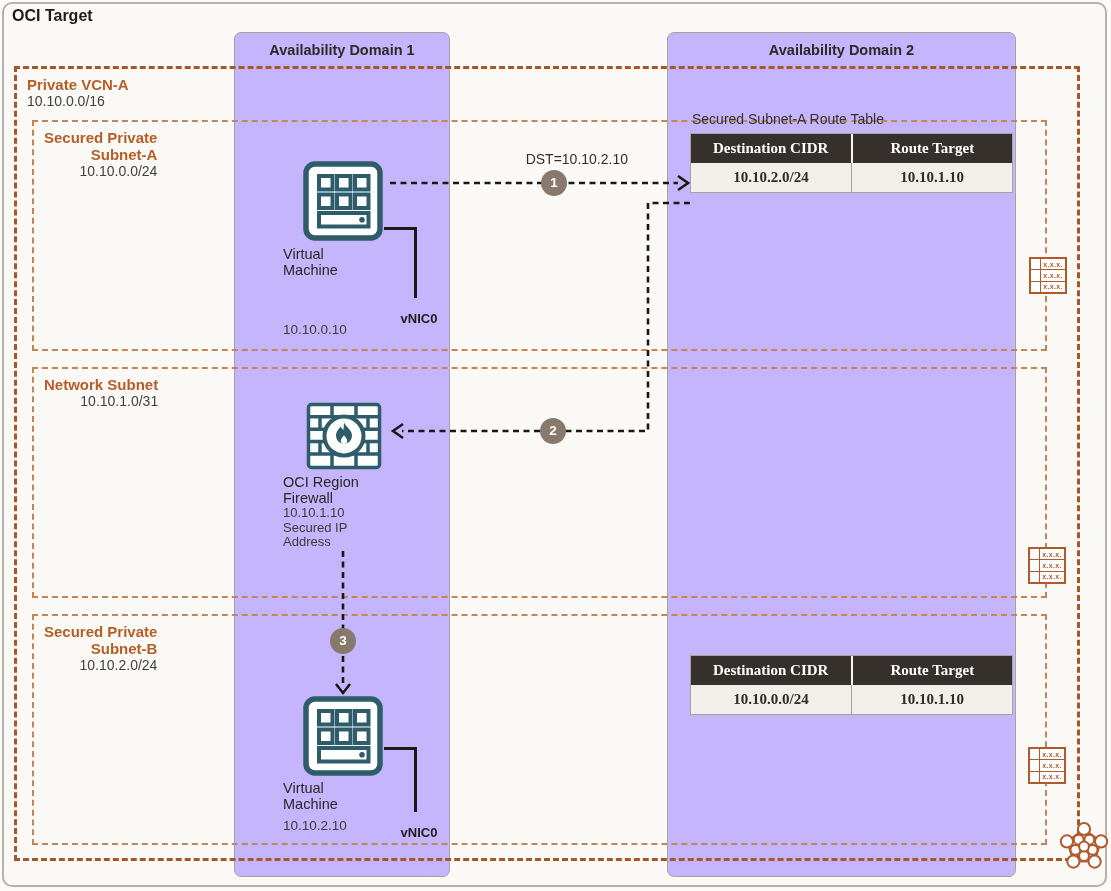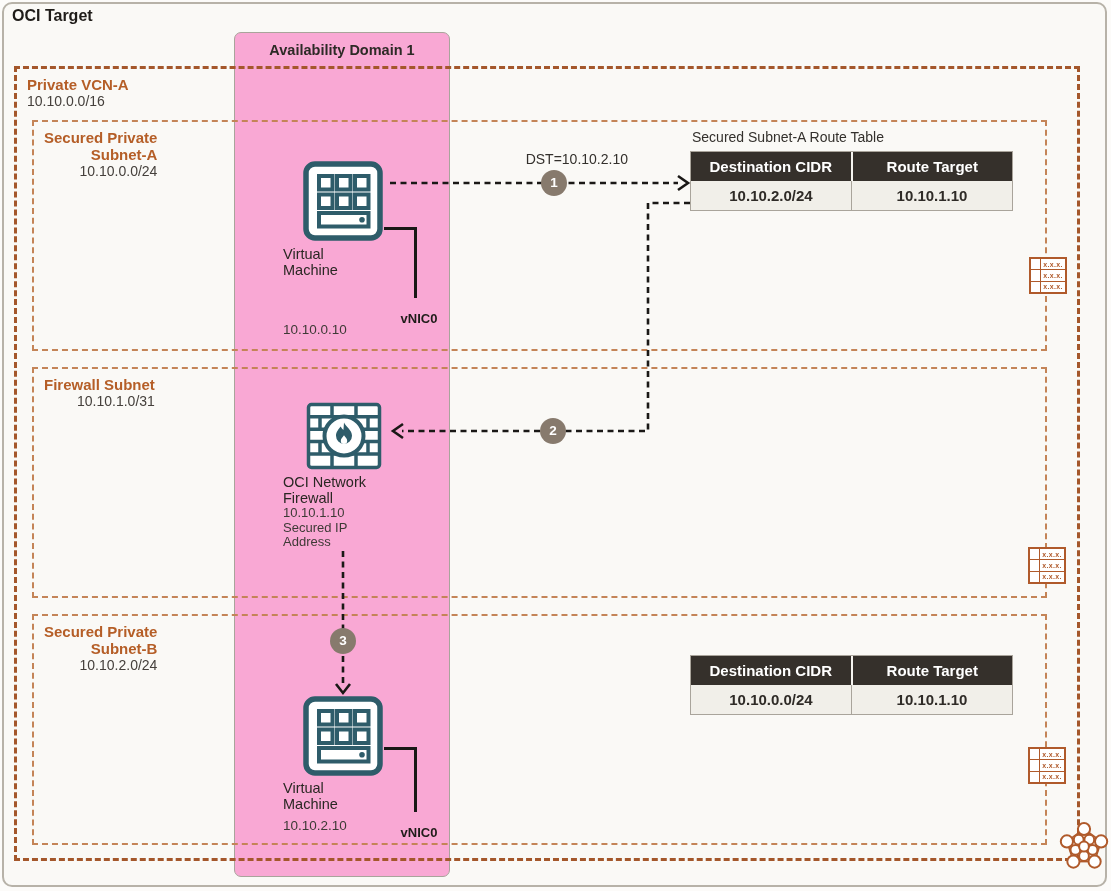--- a/index.html
+++ b/index.html
@@ -5,21 +5,21 @@
   * { margin:0; padding:0; box-sizing:border-box; }
   html,body { background:#FCFBF9; font-family:"Liberation Sans","DejaVu Sans",sans-serif; }
   #canvas { position:relative; width:1111px; height:891px; overflow:hidden; }
 
   
   .region { position:absolute; left:2px; top:2px; width:1105px; height:885px;
             background:#FAF9F6; border:2px solid #B7B2A8; border-radius:10px; }
   .region-title { position:absolute; left:12px; top:7px; font-size:16px; font-weight:bold; color:#1F1C19; }
 
   
-  .ad { position:absolute; top:32px; height:845px; background:#f9a8d4;
+  .ad { position:absolute; top:32px; height:845px; background:#c4b5fd;
         border:1.5px solid #A9A49B; border-radius:7px; }
   .ad1 { left:234px; width:216px; }
   .ad2 { left:667px; width:349px; }
   .ad-label { display:block; text-align:center; margin-top:9px; font-size:14.5px; font-weight:bold; color:#2D2A26; }
 
   
   .vcn { position:absolute; left:14px; top:66px; width:1066px; height:795px;
          border:3px dashed #A4572B; }
   .subnet { position:absolute; left:32px; width:1015px; height:231px; border:2px dashed #C48457;text-align:right; }
   .subnet-a { top:120px; } .subnet-fw { top:367px; } .subnet-b { top:614px; }
@@ -39,24 +39,24 @@
 
   
   .flow-svg { position:absolute; left:0; top:0; width:1111px; height:891px; pointer-events:none; z-index:20; }
   .badge { position:absolute; width:26px; height:26px; border-radius:50%; background:#877A6D;
            color:#fff; font-size:13.5px; font-weight:bold; text-align:center; line-height:26px; z-index:30; }
   .dst { position:absolute; left:488px; top:151px; width:140px; text-align:right;
          font-size:14px; color:#33302C; z-index:30; }
 
   
   .rt { position:absolute; left:690px; width:323px; z-index:10; }
-  .rt-a { top:129px; } .rt-b { top:655px; }
+  .rt-a { top:111px; } .rt-b { top:655px; }
   .rt-title { display:block; font-size:14px; color:#33302C; margin:0 0 6px 2px; }
   .rt-table { border:1px solid #A9A49B; }
-  .rt-row { display:flex; }
+  .rt-row { display:flex;font-family:Liberation Serif, serif; }
   .rt-hcell { flex:1; background:#35302B; color:#FFFFFF; font-weight:bold; font-size:15px;
               text-align:center; padding:6px 0; }
   .rt-hcell.first { border-right:2px solid #F6F4F0; }
   .rt-vcell { flex:1; background:#F1EFE9; color:#2F2B27; font-weight:600; font-size:15px;
               text-align:center; padding:6px 0; }
   .rt-vcell.first { border-right:1px solid #A9A49B; }
 
   
   .xicon { position:absolute; width:38px; height:37px; border:2px solid #B05A2B; background:#fff;
            display:flex; flex-direction:column; z-index:10; }
@@ -73,38 +73,41 @@
 <body>
 
 <div id="canvas">
 
   <div class="region"></div>
   <div class="region-title">OCI Target</div>
 
   <div class="ad ad1">
     <span class="ad-label">Availability Domain 1</span>
   </div>
+  <div class="ad ad2">
+    <span class="ad-label">Availability Domain 2</span>
+  </div>
 
   <div class="vcn">
     <div class="box-label">
       <span class="lbl-name">Private VCN-A</span>
       <span class="lbl-cidr">10.10.0.0/16</span>
     </div>
   </div>
 
   <div class="subnet subnet-a">
     <div class="box-label">
       <span class="lbl-name">Secured Private</span>
       <span class="lbl-name">Subnet-A</span>
       <span class="lbl-cidr">10.10.0.0/24</span>
     </div>
   </div>
   <div class="subnet subnet-fw">
     <div class="box-label">
-      <span class="lbl-name">Firewall Subnet</span>
+      <span class="lbl-name">Network Subnet</span>
       <span class="lbl-cidr">10.10.1.0/31</span>
     </div>
   </div>
   <div class="subnet subnet-b">
     <div class="box-label">
       <span class="lbl-name">Secured Private</span>
       <span class="lbl-name">Subnet-B</span>
       <span class="lbl-cidr">10.10.2.0/24</span>
     </div>
   </div>
@@ -148,21 +151,21 @@
       <line x1="14" y1="39.6" x2="14" y2="52"></line>
         <line x1="62" y1="39.6" x2="62" y2="52"></line>
       <line x1="26" y1="52" x2="26" y2="65.5"></line>
         <line x1="50" y1="52" x2="50" y2="65.5"></line>
     </g>
     <circle cx="38" cy="34" r="19.5" fill="#fff" stroke="#2E5C6A" stroke-width="4"></circle>
     <path fill="#2E5C6A" d="M38 20.5c1.8 4.4 8 7.4 8 13.3a8 8 0 0 1 -16 0c0-4.1 2.7-6.5 4.6-9.3.8 1.4 1.8 2.6 2.8 3.4.4-2.5.3-4.8.6-7.4z"></path>
     <path fill="#fff" d="M38 33.2c1.4 2 3.2 3.2 3.2 5.5a3.2 3.2 0 0 1 -6.4 0c0-2.1 1.8-3.5 3.2-5.5z"></path>
   </svg>
   <div class="node-text z10" style="left:283px;top:474px;">
-    <span class="nt-line">OCI Network</span>
+    <span class="nt-line">OCI Region</span>
     <span class="nt-line">Firewall</span>
     <span class="nt-sub">10.10.1.10</span>
     <span class="nt-sub">Secured IP</span>
     <span class="nt-sub">Address</span>
   </div>
 
   <svg class="node-svg z10" style="left:302px;top:695px;" width="82" height="82" viewBox="0 0 82 82">
     <rect x="4" y="4" width="74" height="74" rx="9" fill="#fff" stroke="#2E5C6A" stroke-width="5.5"></rect>
     <g fill="#fff" stroke="#2E5C6A" stroke-width="4">
       <rect x="17" y="16" width="13.5" height="13.5"></rect>

